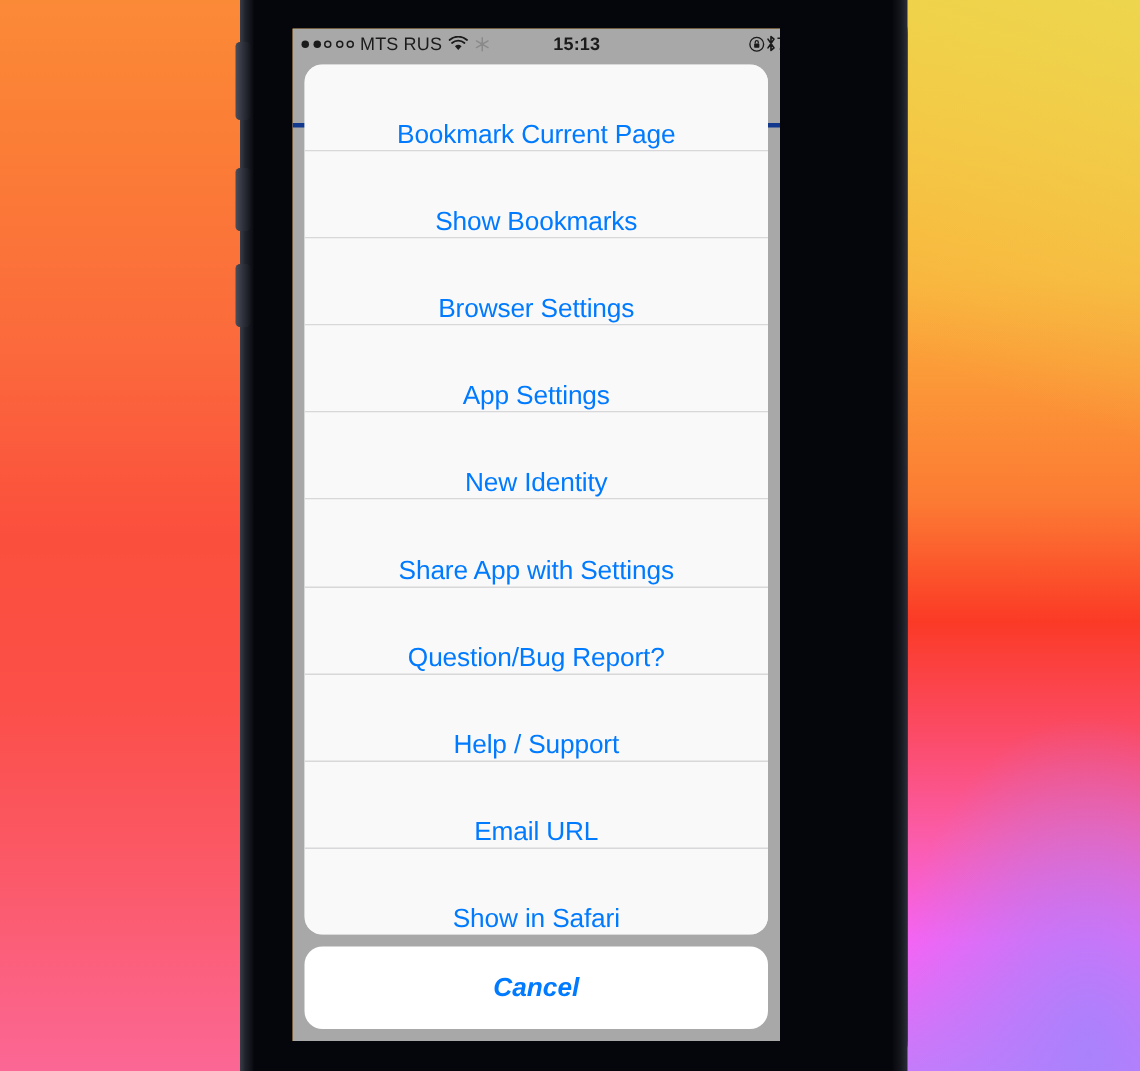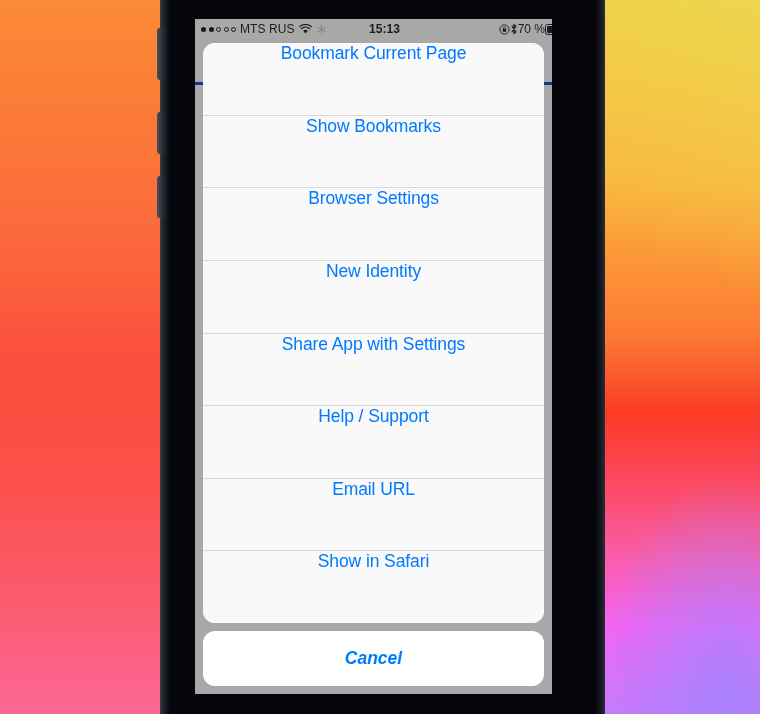--- a/index.html
+++ b/index.html
@@ -73,21 +73,21 @@
     border-radius:3px;
   }
   .side-btn.mute   { top:40px;  height:52px; }
   .side-btn.vol-up { top:124px; height:42px; }
   .side-btn.vol-dn { top:188px; height:42px; }
 
   
   .screen {
     position:absolute;
     left:35px; top:31px;
-    width:357px; height:675px;
+    width:325px; height:675px;
     background:#a16207;
     overflow:hidden;
   }
 
   
   .webpage {
     position:absolute; inset:0;
     background:#fff;
   }
   .webpage-bluebar {
@@ -146,21 +146,21 @@
   }
   .sheet {
     background:#f7f7f7;
     border-radius:12px;
     overflow:hidden;
     display:flex; flex-direction:column;
     flex:1;
   }
   .sheet-item {
     flex:1;
-    display:flex; align-items:flex-start; justify-content:center;
+    display:flex; align-items:flex-end; justify-content:center;
     color:#007aff;
     font-size:17.5px;
     background:rgba(249,249,249,0.96);
     border-bottom:1px solid #d8d8da;
     letter-spacing:-0.1px;
     cursor:pointer;
   }
   .sheet-item:last-child { border-bottom:none; }
 
   .cancel-btn {
@@ -256,24 +256,30 @@
           <div class="sheet-item">
             <span>Bookmark Current Page</span>
           </div>
           <div class="sheet-item">
             <span>Show Bookmarks</span>
           </div>
           <div class="sheet-item">
             <span>Browser Settings</span>
           </div>
           <div class="sheet-item">
+            <span>App Settings</span>
+          </div>
+          <div class="sheet-item">
             <span>New Identity</span>
           </div>
           <div class="sheet-item">
             <span>Share App with Settings</span>
+          </div>
+          <div class="sheet-item">
+            <span>Question/Bug Report?</span>
           </div>
           <div class="sheet-item">
             <span>Help / Support</span>
           </div>
           <div class="sheet-item">
             <span>Email URL</span>
           </div>
           <div class="sheet-item">
             <span>Show in Safari</span>
           </div>

